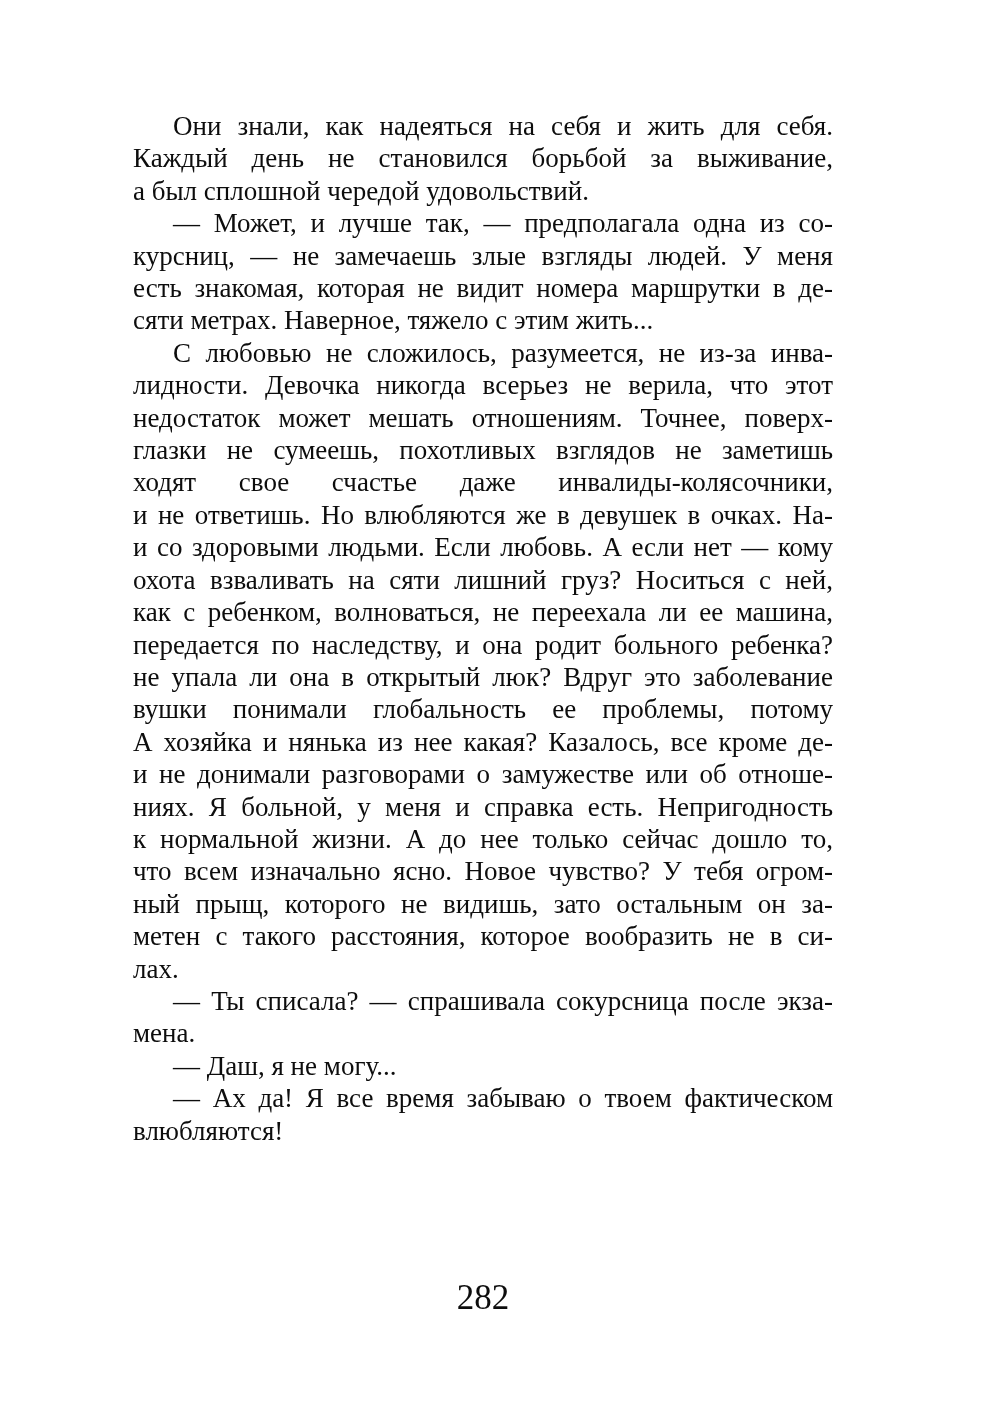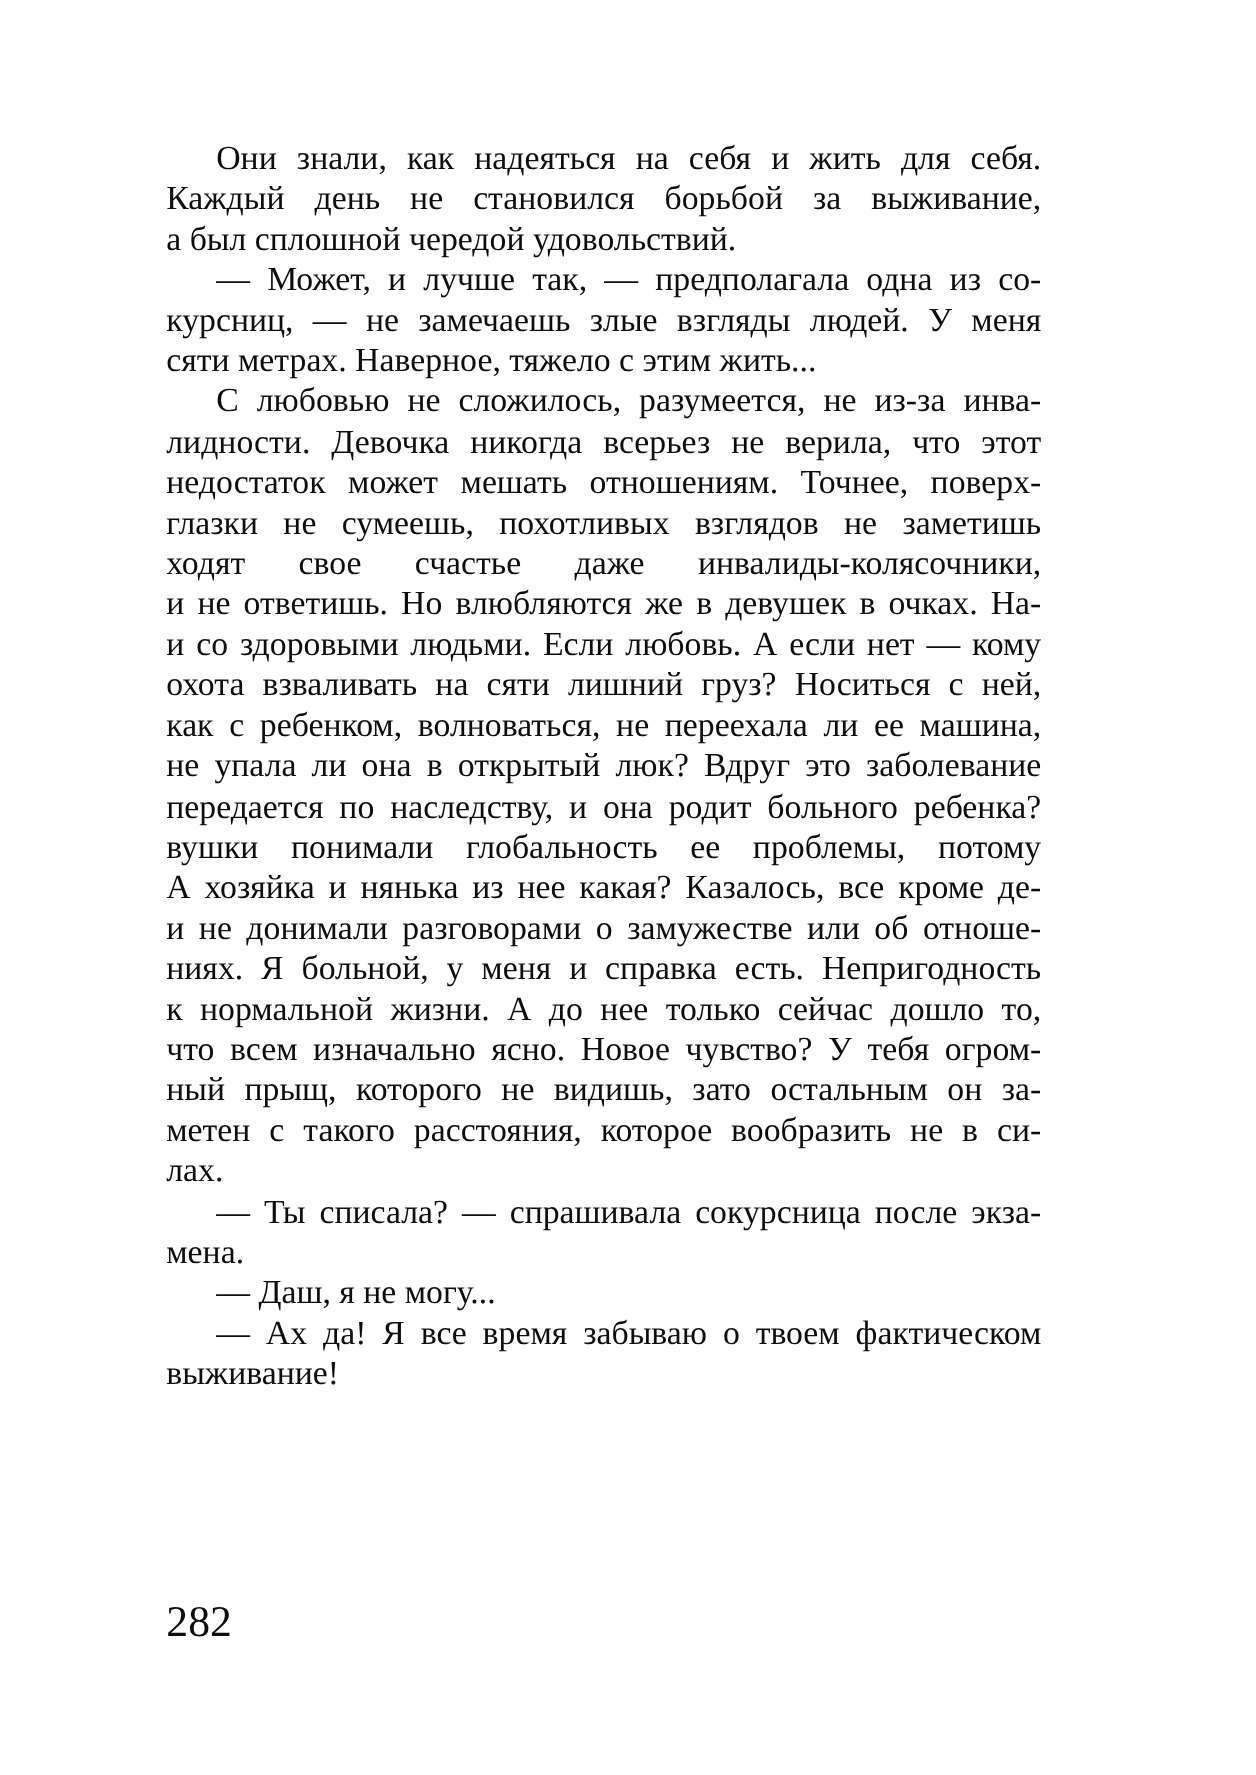--- a/index.html
+++ b/index.html
@@ -38,69 +38,70 @@
     text-align-last: justify;
   }
   .line.first {
     text-indent: 40px;
   }
   .page-number {
     position: absolute;
     left: 133px;
     top: 1280px;
     width: 700px;
-    text-align: left;
+    text-align: center;
     font-size: 35px;
     line-height: 35px;
     color: #0d0d0d;
   }
 </style>
 </head>
 <body>
 
 <div class="book-page">
   <div class="text-block" id="text-block">
       <div class="para">
         <div class="line first just">Они знали, как надеяться на себя и жить для себя.</div>
         <div class="line just">Каждый день не становился борьбой за выживание,</div>
         <div class="line">а был сплошной чередой удовольствий.</div>
       </div>
       <div class="para">
         <div class="line first just">— Может, и лучше так, — предполагала одна из со-</div>
         <div class="line just">курсниц, — не замечаешь злые взгляды людей. У меня</div>
+        <div class="line just">есть знакомая, которая не видит номера маршрутки в де-</div>
         <div class="line">сяти метрах. Наверное, тяжело с этим жить...</div>
       </div>
       <div class="para">
         <div class="line first just">С любовью не сложилось, разумеется, не из-за инва-</div>
         <div class="line just">лидности. Девочка никогда всерьез не верила, что этот</div>
         <div class="line just">недостаток может мешать отношениям. Точнее, поверх-</div>
         <div class="line just">глазки не сумеешь, похотливых взглядов не заметишь</div>
         <div class="line just">ходят свое счастье даже инвалиды-колясочники,</div>
         <div class="line just">и не ответишь. Но влюбляются же в девушек в очках. На-</div>
         <div class="line just">и со здоровыми людьми. Если любовь. А если нет — кому</div>
         <div class="line just">охота взваливать на сяти лишний груз? Носиться с ней,</div>
         <div class="line just">как с ребенком, волноваться, не переехала ли ее машина,</div>
+        <div class="line just">передается по наследству, и она родит больного ребенка?</div>
         <div class="line just">не упала ли она в открытый люк? Вдруг это заболевание</div>
-        <div class="line just">передается по наследству, и она родит больного ребенка?</div>
         <div class="line just">вушки понимали глобальность ее проблемы, потому</div>
         <div class="line just">А хозяйка и нянька из нее какая? Казалось, все кроме де-</div>
         <div class="line just">и не донимали разговорами о замужестве или об отноше-</div>
         <div class="line just">ниях. Я больной, у меня и справка есть. Непригодность</div>
         <div class="line just">к нормальной жизни. А до нее только сейчас дошло то,</div>
         <div class="line just">что всем изначально ясно. Новое чувство? У тебя огром-</div>
         <div class="line just">ный прыщ, которого не видишь, зато остальным он за-</div>
         <div class="line just">метен с такого расстояния, которое вообразить не в си-</div>
         <div class="line">лах.</div>
       </div>
       <div class="para">
         <div class="line first just">— Ты списала? — спрашивала сокурсница после экза-</div>
         <div class="line">мена.</div>
       </div>
       <div class="para">
         <div class="line first">— Даш, я не могу...</div>
       </div>
       <div class="para">
         <div class="line first just">— Ах да! Я все время забываю о твоем фактическом</div>
-        <div class="line">выживание!</div>
+        <div class="line">влюбляются!</div>
       </div>
     </div>
   <div class="page-number">282</div>
 </div>
 
 </body></html>

